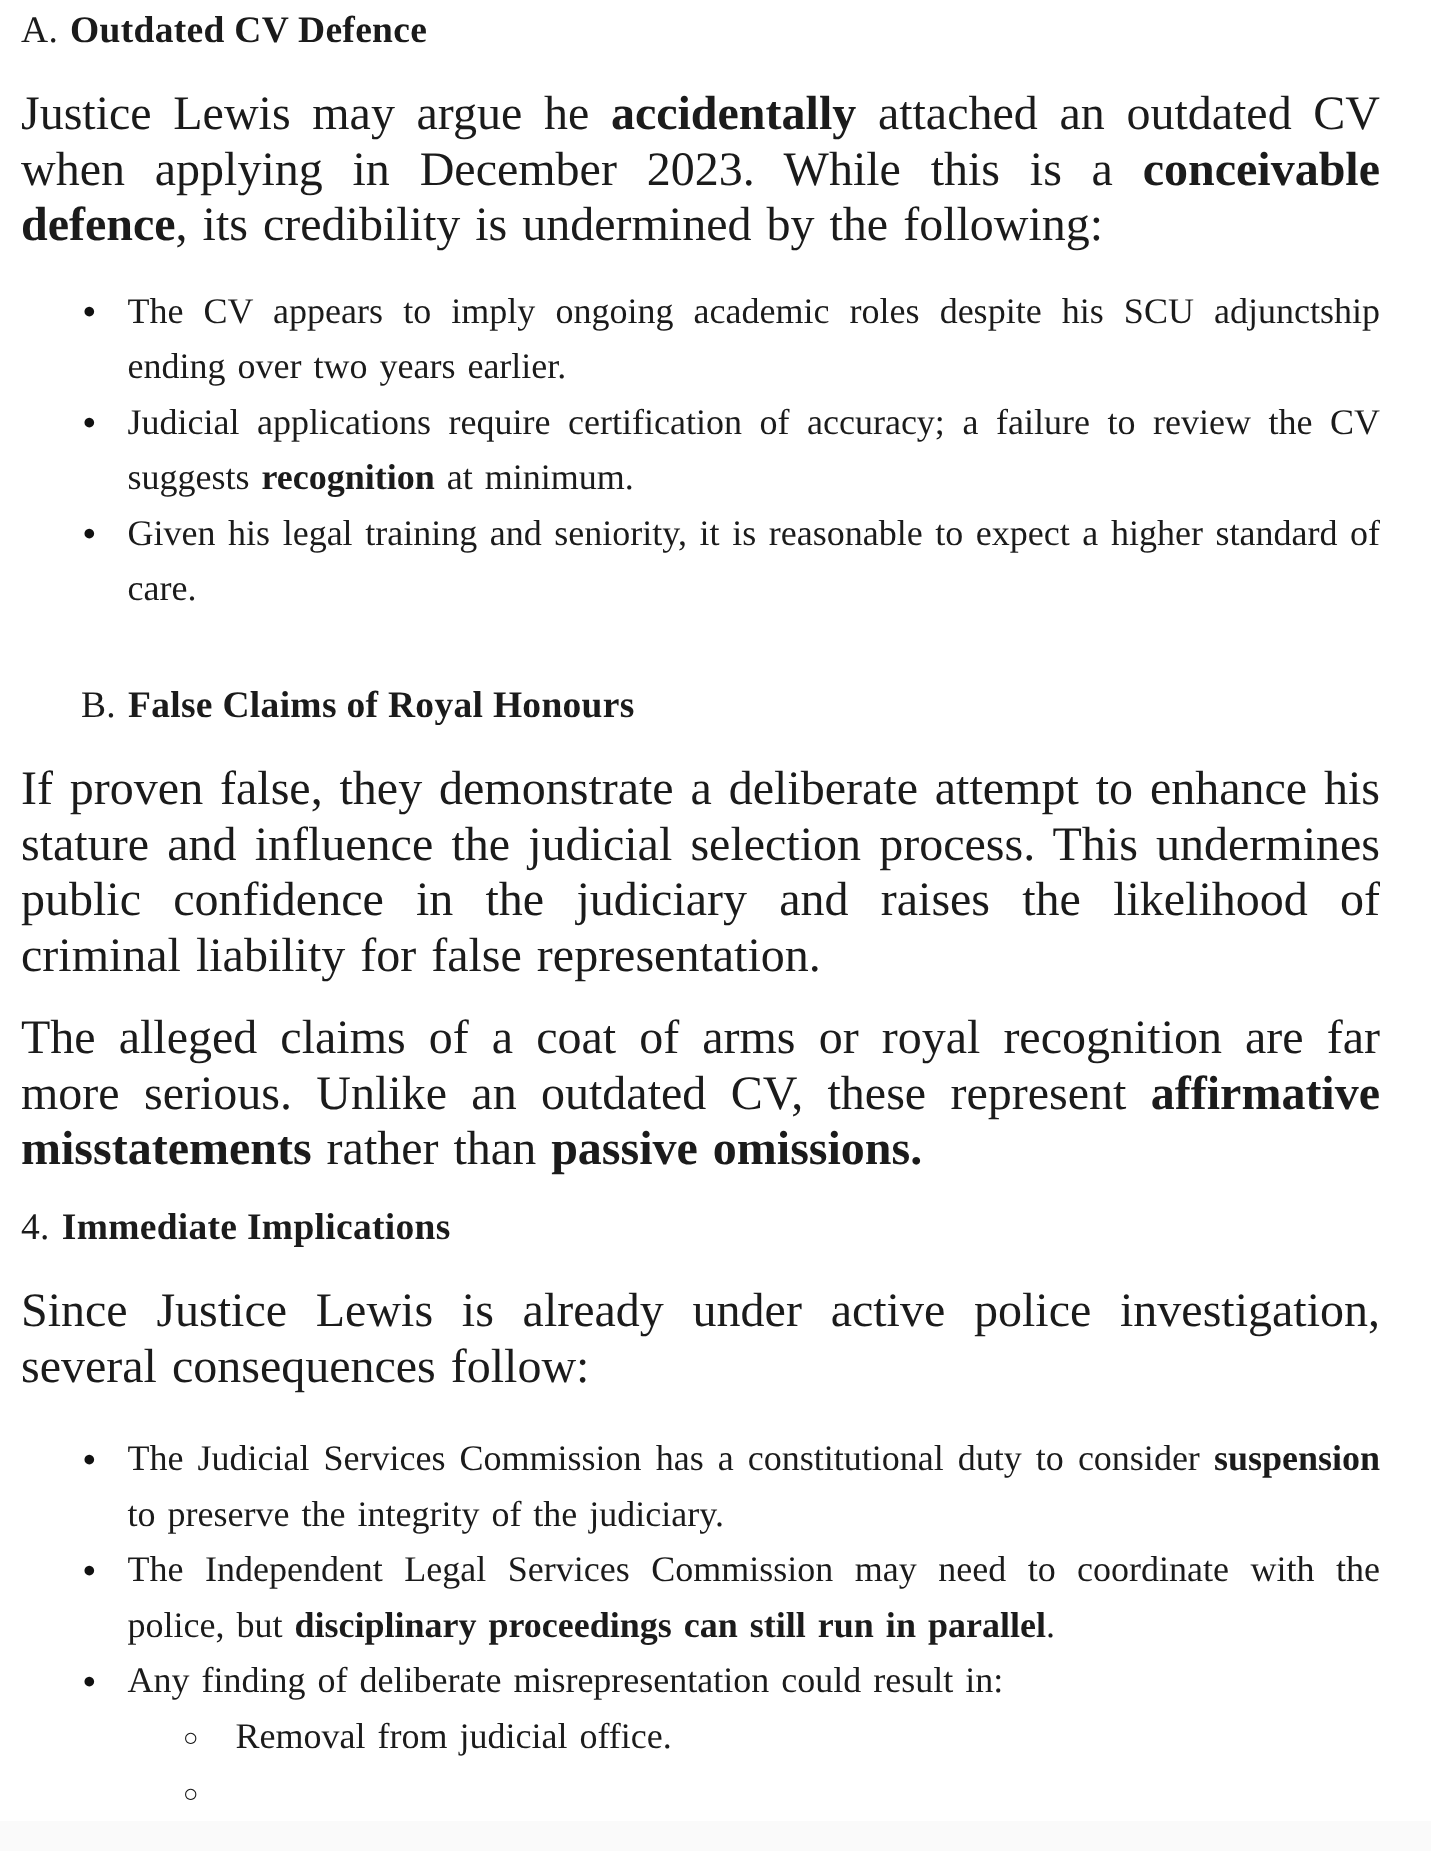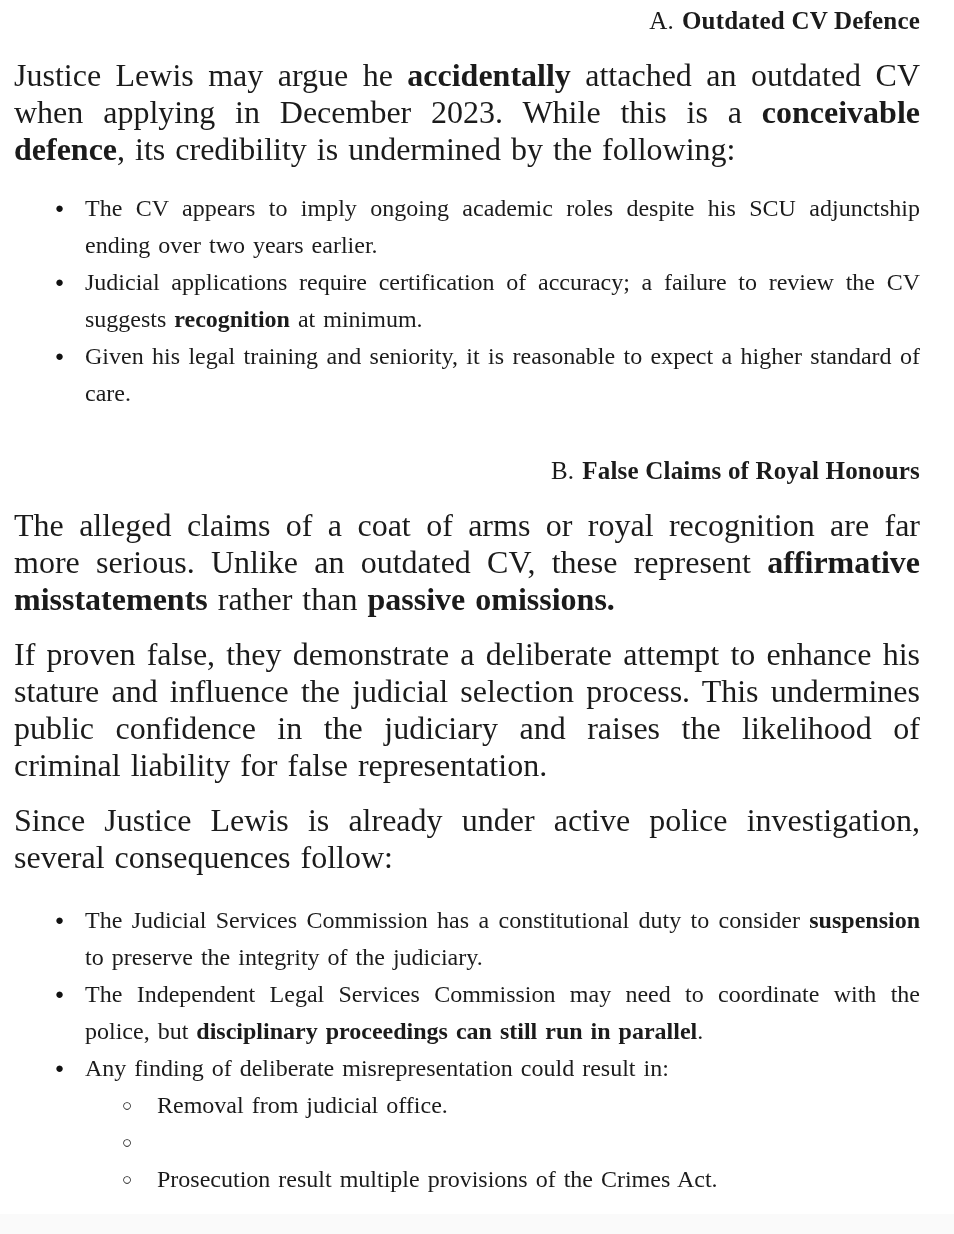--- a/index.html
+++ b/index.html
@@ -7,21 +7,21 @@
   body {
     width: 954px; height: 1234px;
     background: #ffffff;
     color: #1b1b1b;
     font-family: "Liberation Serif", "DejaVu Serif", serif;
     position: relative;
     overflow: hidden;
   }
   .page { padding: 2px 34px 0 14px; }
 
-  .hd { margin: 0; font-size: 25px; line-height: 37px; font-weight: 700; letter-spacing: 0.2px; text-align: right; }
+  .hd { margin: 0; font-size: 25px; line-height: 37px; font-weight: 700; letter-spacing: 0.2px; }
   .hd .pref { font-weight: 400; margin-right: 8px; }
   .hd-b { margin-top: 40px; margin-left: 40px; }
   .hd-4 { margin-top: 16px; }
 
   .para {
     margin: 18px 0 0 0;
     font-size: 32px; line-height: 37px;
     text-align: justify;
     word-spacing: 2px;
   }
@@ -59,24 +59,25 @@
       <div class="lt"><span>Judicial applications require certification of accuracy; a failure to review the CV suggests </span><span class="b">recognition</span><span> at minimum.</span></div>
     </div>
     <div class="li">
       <span class="mk">●</span>
       <div class="lt"><span>Given his legal training and seniority, it is reasonable to expect a higher standard of care.</span></div>
     </div>
   </div>
 
   <h2 class="hd hd-b"><span class="pref">B.</span><span class="ttl">False Claims of Royal Honours</span></h2>
 
+  <p class="para"><span>If proven false, they demonstrate a deliberate attempt to enhance his stature and influence the judicial selection process. This undermines public confidence in the judiciary and raises the likelihood of criminal liability for false representation.</span></p>
+
   <p class="para"><span>The alleged claims of a coat of arms or royal recognition are far more serious. Unlike an outdated CV, these represent </span><span class="b">affirmative misstatements</span><span> rather than </span><span class="b">passive omissions.</span></p>
 
-  <p class="para"><span>If proven false, they demonstrate a deliberate attempt to enhance his stature and influence the judicial selection process. This undermines public confidence in the judiciary and raises the likelihood of criminal liability for false representation.</span></p>
-
+  <h2 class="hd hd-4"><span class="pref">4.</span><span class="ttl">Immediate Implications</span></h2>
 
   <p class="para"><span>Since Justice Lewis is already under active police investigation, several consequences follow:</span></p>
 
   <div class="list list2">
     <div class="li">
       <span class="mk">●</span>
       <div class="lt"><span>The Judicial Services Commission has a constitutional duty to consider </span><span class="b">suspension</span><span> to preserve the integrity of the judiciary.</span></div>
     </div>
     <div class="li">
       <span class="mk">●</span>

